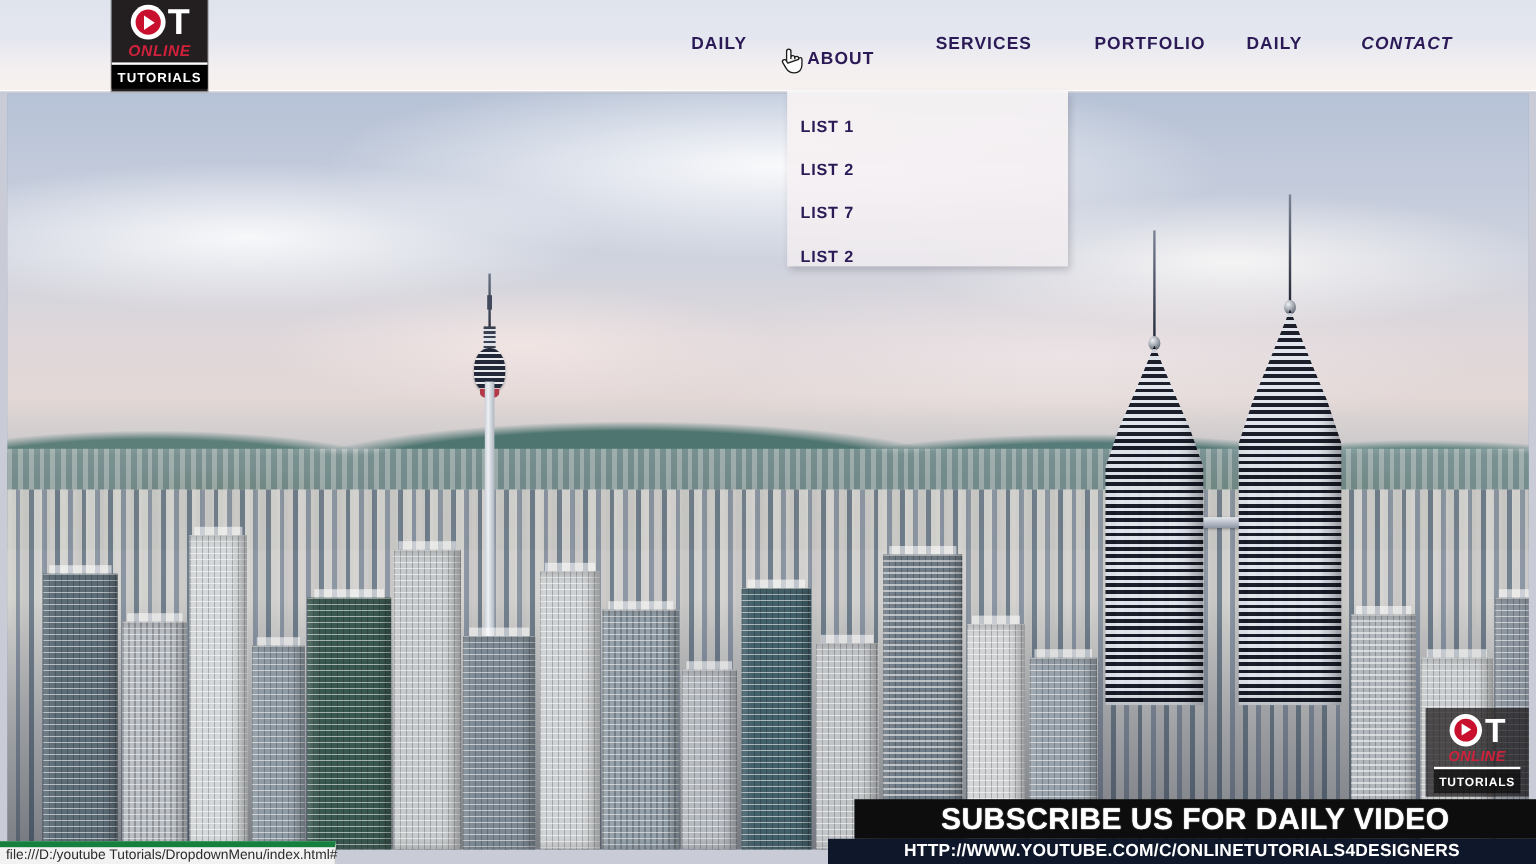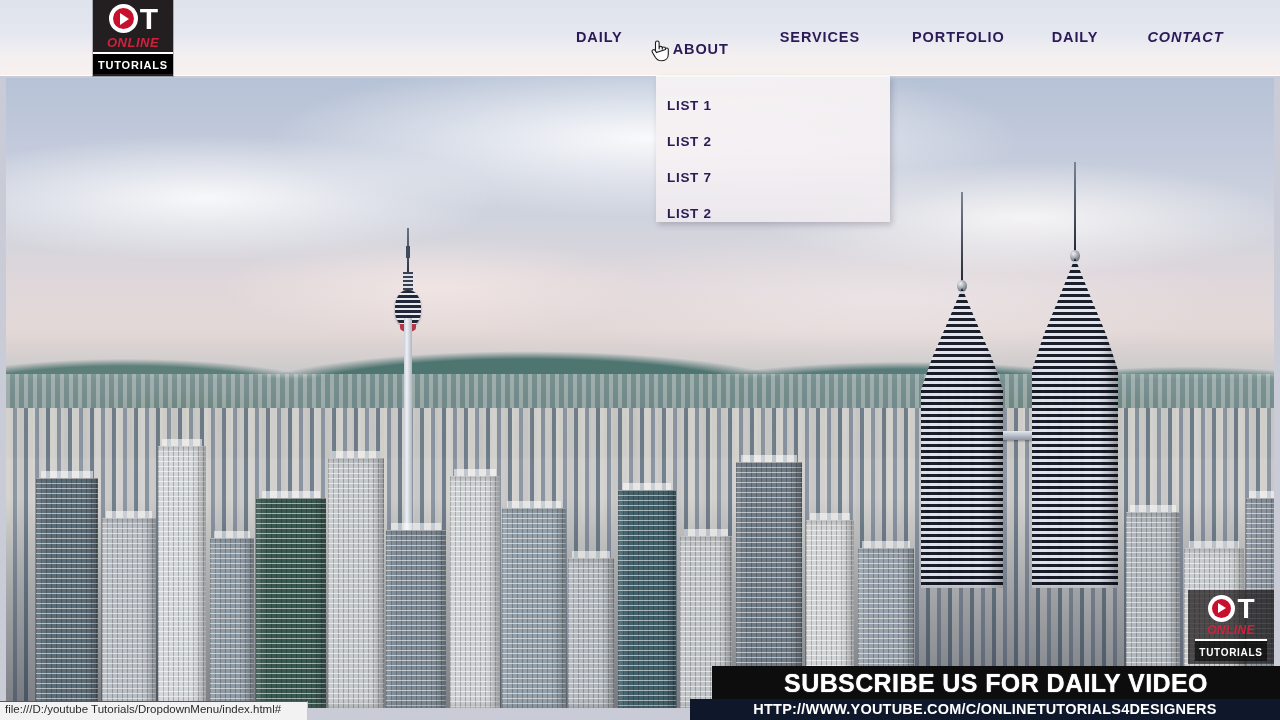--- a/index.html
+++ b/index.html
@@ -64,21 +64,21 @@
   #nav { position:absolute; left:576px; top:28px; display:flex; align-items:flex-start; z-index:41; }
   #nav .nav-item{
     font:700 14.5px/18px "Liberation Sans",sans-serif;
     color:#2b1a56; letter-spacing:.9px; cursor:pointer;
     padding:0 0; margin-right:50px; white-space:nowrap;
     position:relative;
   }
   #nav .nav-item:last-child{ margin-right:0;font-style:italic; }
   #nav .nav-item.n-about{ margin-right:51px;margin-top:12px; }
   #nav .nav-item.n-services{ margin-right:52px; }
-  #nav .nav-item.n-portfolio{ margin-right:47px; }
+  #nav .nav-item.n-portfolio{ margin-right:34px; }
   #nav .nav-item.n-pages{ margin-right:49px; }
 
   
   #dropdown{
     position:absolute; left:656px; top:76px; width:234px; height:146px;
     background:linear-gradient(180deg,
         rgba(247,243,244,.93) 0%,
         rgba(245,240,243,.92) 55%,
         rgba(238,234,238,.90) 100%);
     border-top:1px solid rgba(255,255,255,.7);
@@ -258,23 +258,23 @@
   #sub-red{
     position:absolute; left:-22px; top:33px; width:590px; height:21px;
     background:#0f172a; display:flex; align-items:center; justify-content:center;
   }
   #sub-red .txt{
     font:700 14.5px/17px "Liberation Sans",sans-serif; color:#fff; letter-spacing:.2px;
   }
 
   
   #statusbar{
-    position:absolute; left:0; bottom:0; width:308px; height:19px; z-index:70;
-    background:#f2f2f2; border-top:1px solid #15803d; border-right:1px solid #c8c8c8;
-    display:flex; align-items:flex-start; padding-left:5px;
+    position:absolute; left:0; bottom:0; width:280px; height:19px; z-index:70;
+    background:#f2f2f2; border-top:5px solid #15803d; border-right:1px solid #c8c8c8;
+    display:flex; align-items:flex-end; padding-left:5px;
   }
   #statusbar .txt{
     font:400 11.5px/14px "Liberation Sans",sans-serif; color:#2b2b2b; white-space:nowrap;
   }
 
   
   #cursor{ position:absolute; left:648px; top:38px; width:22px; height:26px; z-index:80; }
 </style>
 </head>
 <body>

